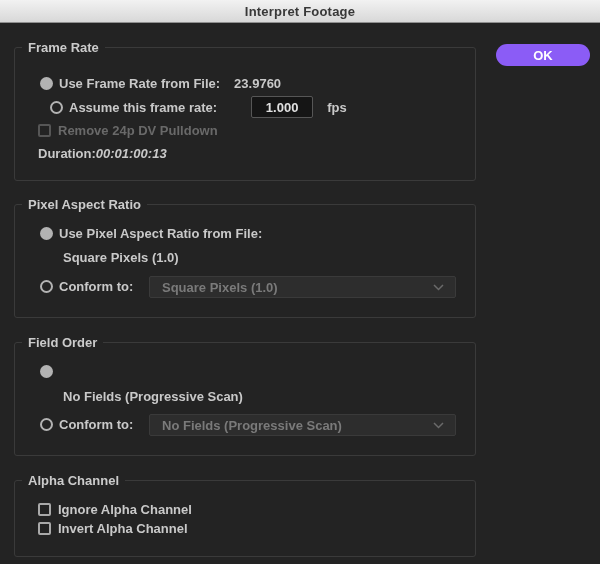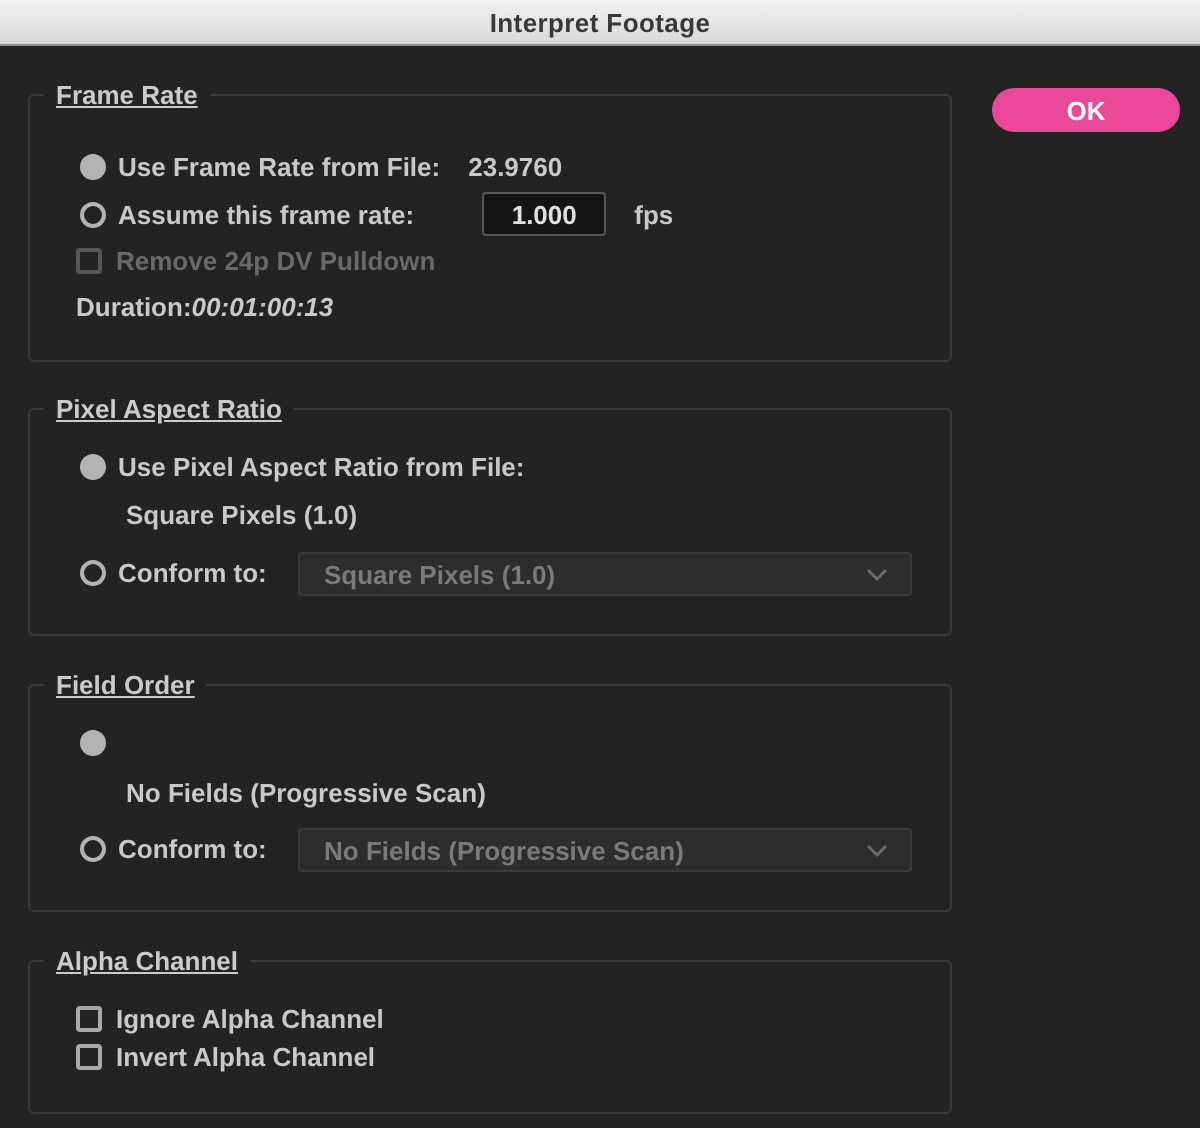--- a/index.html
+++ b/index.html
@@ -15,21 +15,21 @@
     display:flex;align-items:center;justify-content:center;
     color:#383838;font-weight:600;letter-spacing:.2px;
   }
   
   .fieldset{
     position:absolute;left:14px;width:462px;box-sizing:border-box;
     border:1px solid #3a3a3a;border-radius:3px;
   }
   .legend{
     position:absolute;top:-9px;left:7px;background:#232323;padding:0 6px;
-    color:#cbcbcb;font-weight:600;line-height:17px;white-space:nowrap;text-decoration:underline;
+    color:#cbcbcb;font-weight:600;line-height:17px;white-space:nowrap;
   }
   .fs1{top:47px;height:134px;}
   .fs2{top:204px;height:114px;}
   .fs3{top:342px;height:114px;}
   .fs4{top:480px;height:77px;}
   
   .row{
     position:absolute;display:flex;align-items:center;height:17px;
     color:#c9c9c9;font-weight:600;white-space:nowrap;
   }
@@ -52,42 +52,42 @@
     display:flex;align-items:center;justify-content:space-between;
     padding:0 11px 0 12px;color:#7a7a7a;font-weight:600;white-space:nowrap;
   }
   .chev{display:flex;align-items:center;}
   
   .btn{
     position:absolute;left:496px;width:94px;height:22px;border-radius:11px;box-sizing:border-box;
     display:flex;align-items:center;justify-content:center;
     font:600 13px "Liberation Sans",sans-serif;cursor:pointer;
   }
-  .btn-ok{top:44px;background:#ec4899;color:#ffffff;border:none;}
+  .btn-ok{top:44px;background:#8b5cf6;color:#ffffff;border:none;}
   .btn-cancel{top:79px;background:transparent;color:#d2d2d2;border:2px solid #8f8f8f;}
 </style>
 </head>
 <body>
 
 <div class="dialog">
 
   <div class="titlebar">
     <span>Interpret Footage</span>
   </div>
 
   <div class="fieldset fs1">
     <span class="legend">Frame Rate</span>
 
     <div class="row" style="top:27px;left:25px;">
       <span class="radio on"></span>
       <span>Use Frame Rate from File:</span>
       <span class="val">23.9760</span>
     </div>
 
-    <div class="row" style="top:48px;left:25px;height:22px;justify-content:flex-end;">
+    <div class="row" style="top:48px;left:35px;height:22px;justify-content:flex-end;">
       <span class="radio off"></span>
       <span>Assume this frame rate:</span>
       <input class="textinput" value="1.000" style="">
       <span class="fps">fps</span>
     </div>
 
     <div class="row disabled" style="top:74px;left:23px;">
       <span class="checkbox"></span>
       <span>Remove 24p DV Pulldown</span>
     </div>

